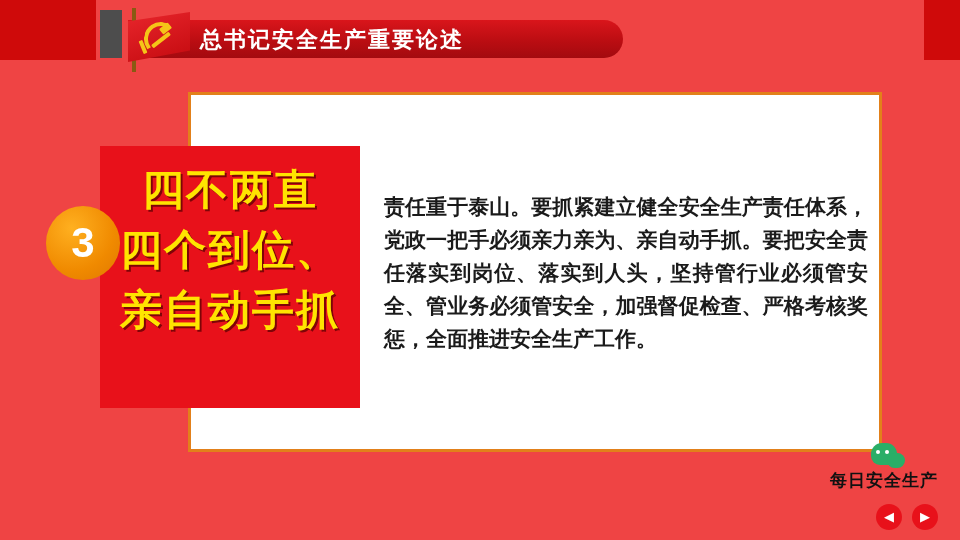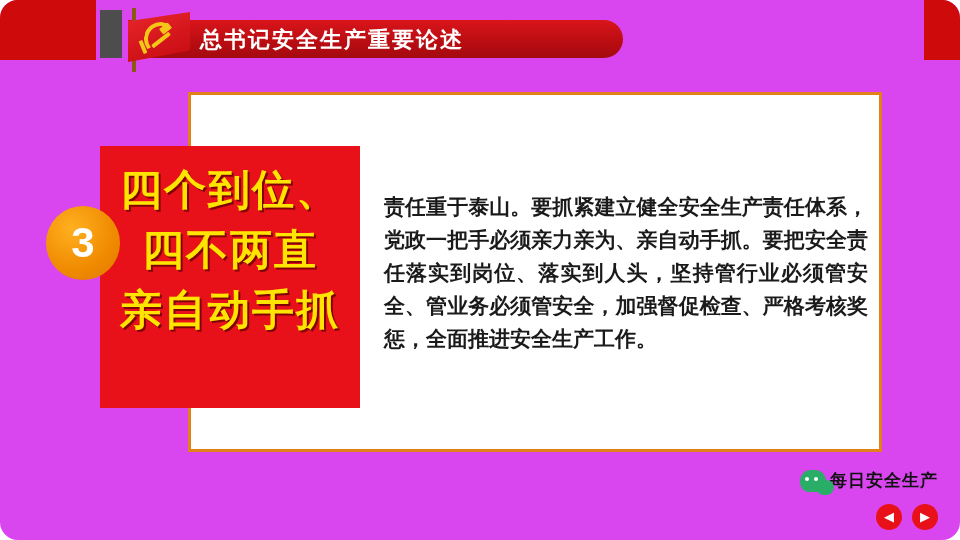--- a/index.html
+++ b/index.html
@@ -10,23 +10,22 @@
   body {
     width: 960px;
     height: 540px;
     overflow: hidden;
     font-family: "Liberation Sans", sans-serif;
   }
   .slide {
     position: relative;
     width: 960px;
     height: 540px;
-    background: #d946ef;
+    background: #ef4444;
     overflow: hidden;
-    border-radius: 18px;
   }
 
   
   .top-red-left {
     position: absolute;
     left: 0; top: 0;
     width: 96px; height: 60px;
     background: #cf0a0a;
   }
   .top-red-right {
@@ -181,20 +180,21 @@
     text-align: justify;
   }
 
   
   .brand {
     position: absolute;
     right: 22px; bottom: 48px;
     display: flex;
     align-items: center;
     gap: 4px;
+    flex-direction: column;
   }
   .wechat-icon {
     width: 26px; height: 22px;
     background: #2aae67;
     border-radius: 11px 11px 9px 9px;
     position: relative;
   }
   .wechat-icon:before {
     content: "";
     position: absolute;
@@ -254,22 +254,22 @@
     <div class="sickle-handle"></div>
     <div class="hammer"></div>
   </div>
 
   <div class="title-pill-text">总书记安全生产重要论述</div>
 
   <div class="frame"></div>
 
   <div class="red-box">
     <div class="red-box-text">
+      <span>四不两直</span>
       <span>四个到位、</span>
-      <span>四不两直</span>
       <span>亲自动手抓</span>
     </div>
   </div>
 
   <div class="badge">
     <div class="badge-num">3</div>
   </div>
 
   <div class="body-text">责任重于泰山。要抓紧建立健全安全生产责任体系，党政一把手必须亲力亲为、亲自动手抓。要把安全责任落实到岗位、落实到人头，坚持管行业必须管安全、管业务必须管安全，加强督促检查、严格考核奖惩，全面推进安全生产工作。</div>
 

